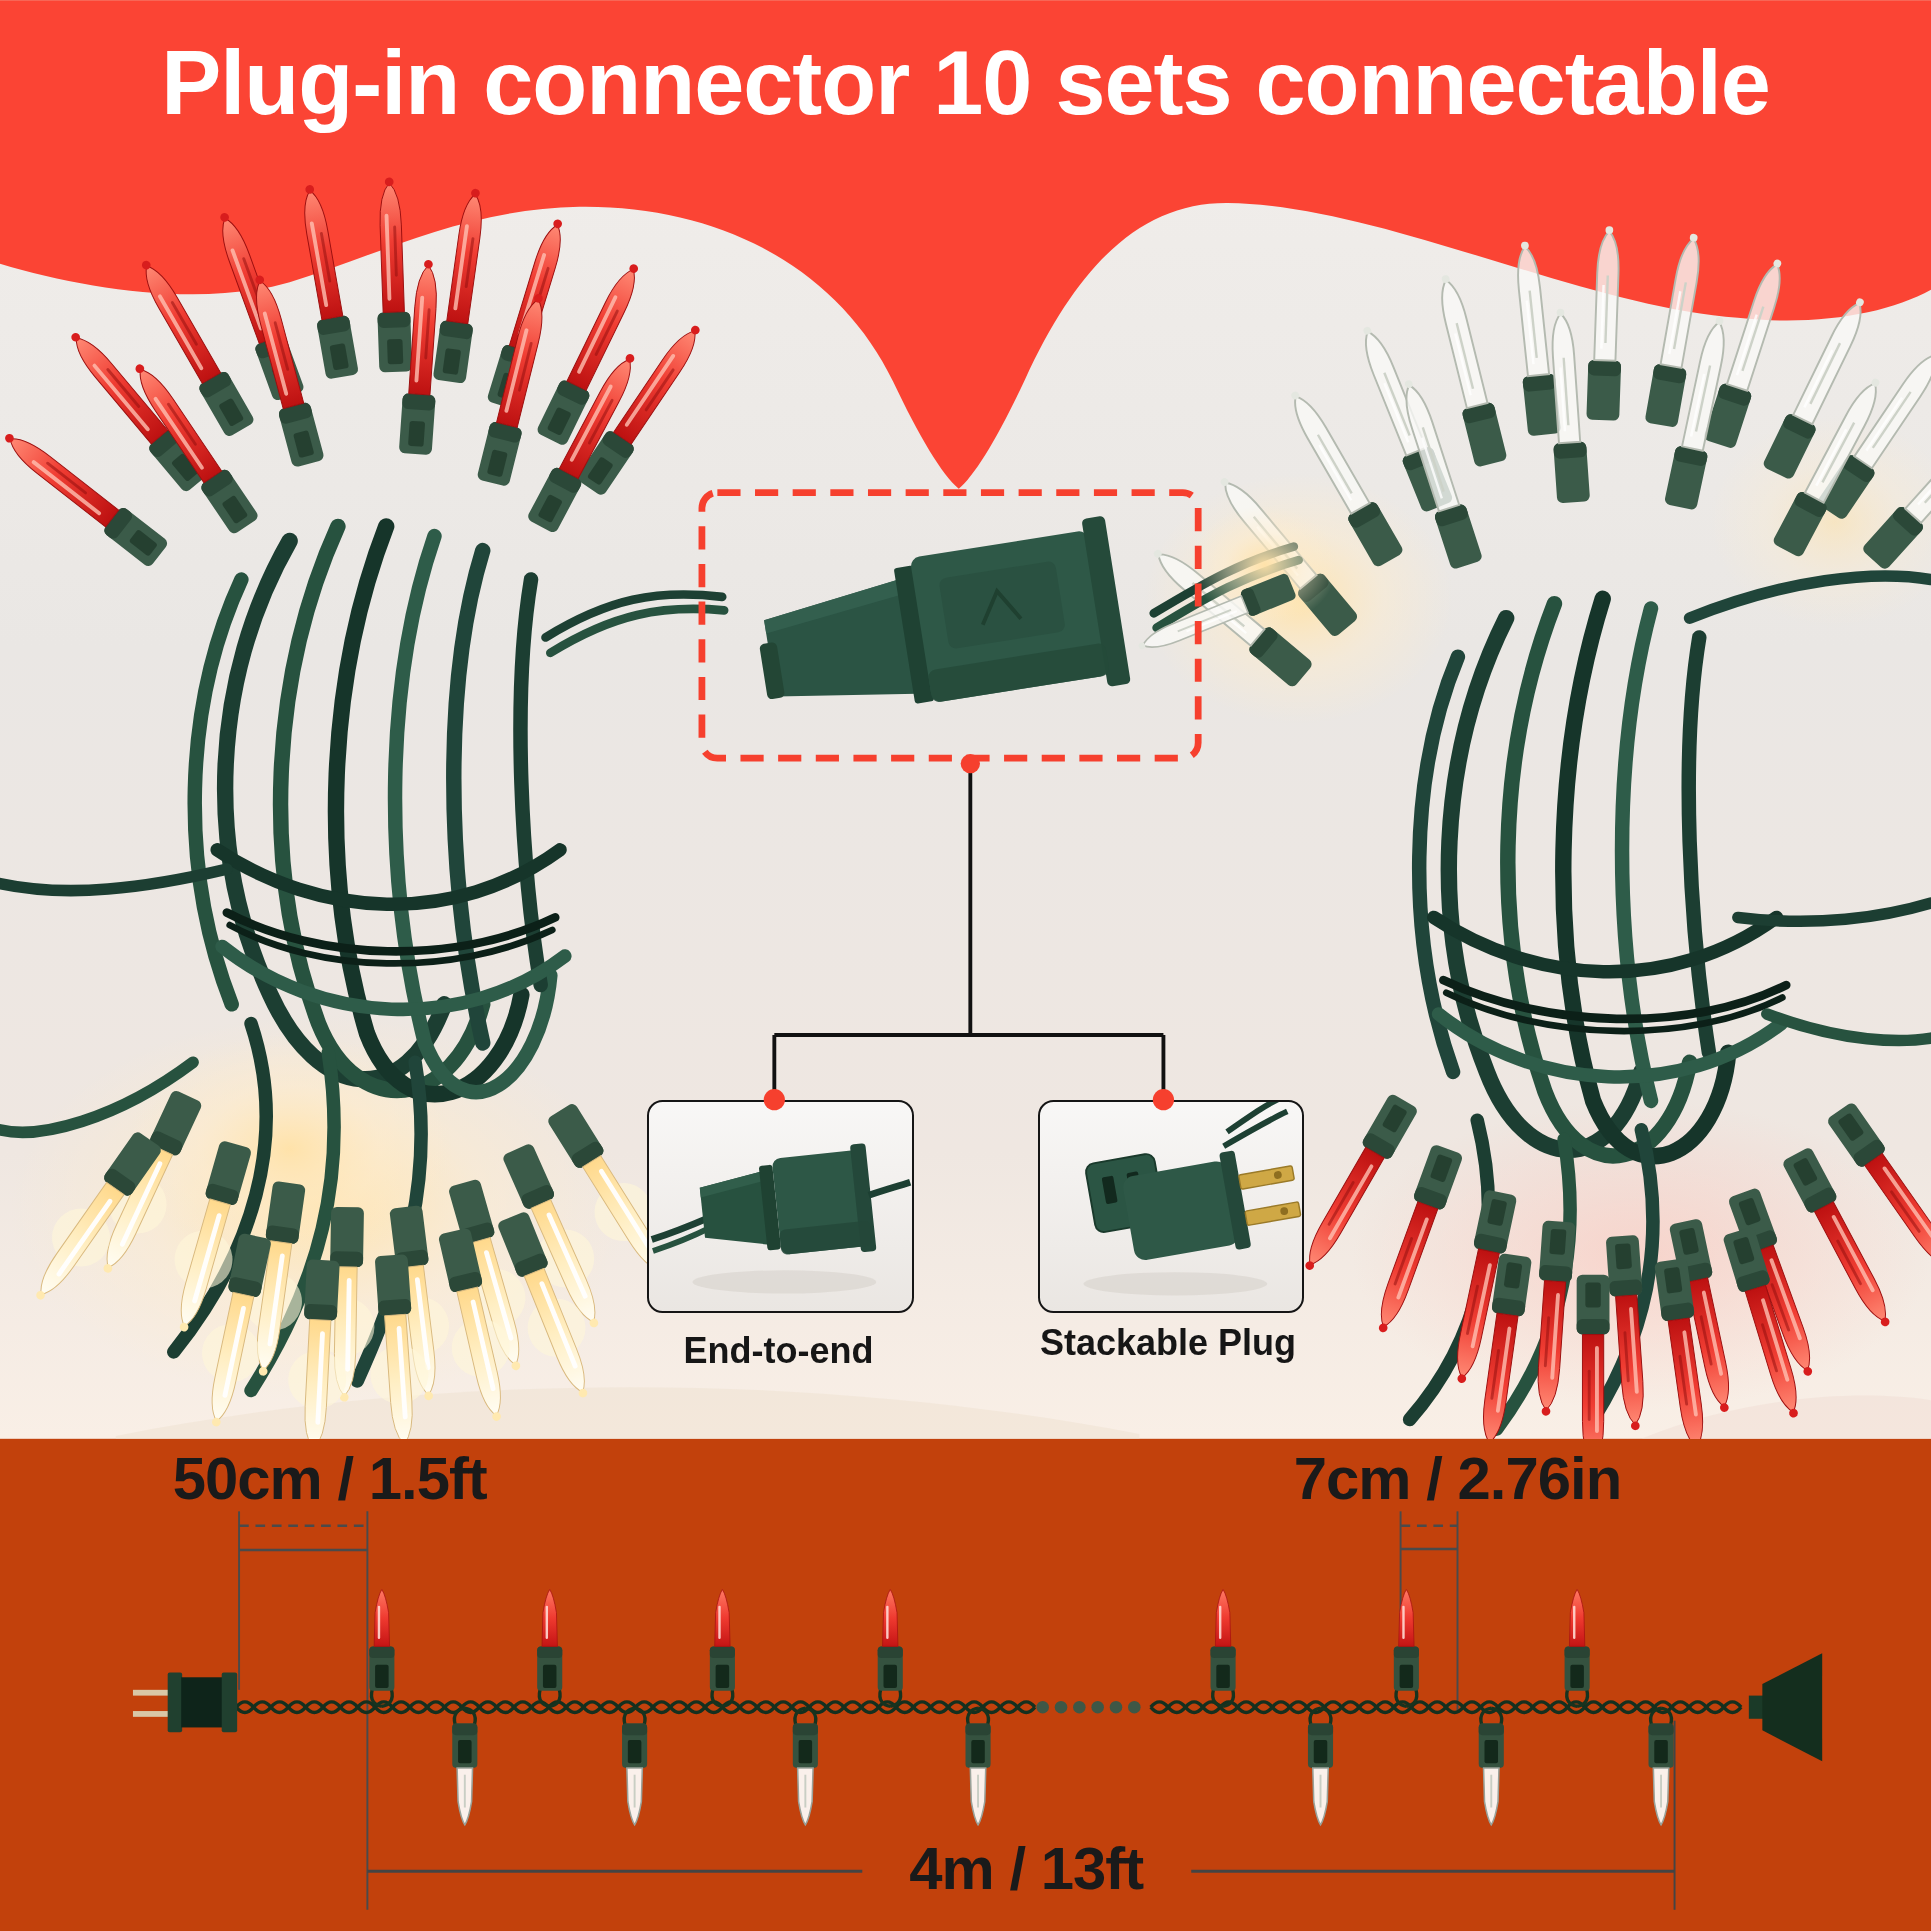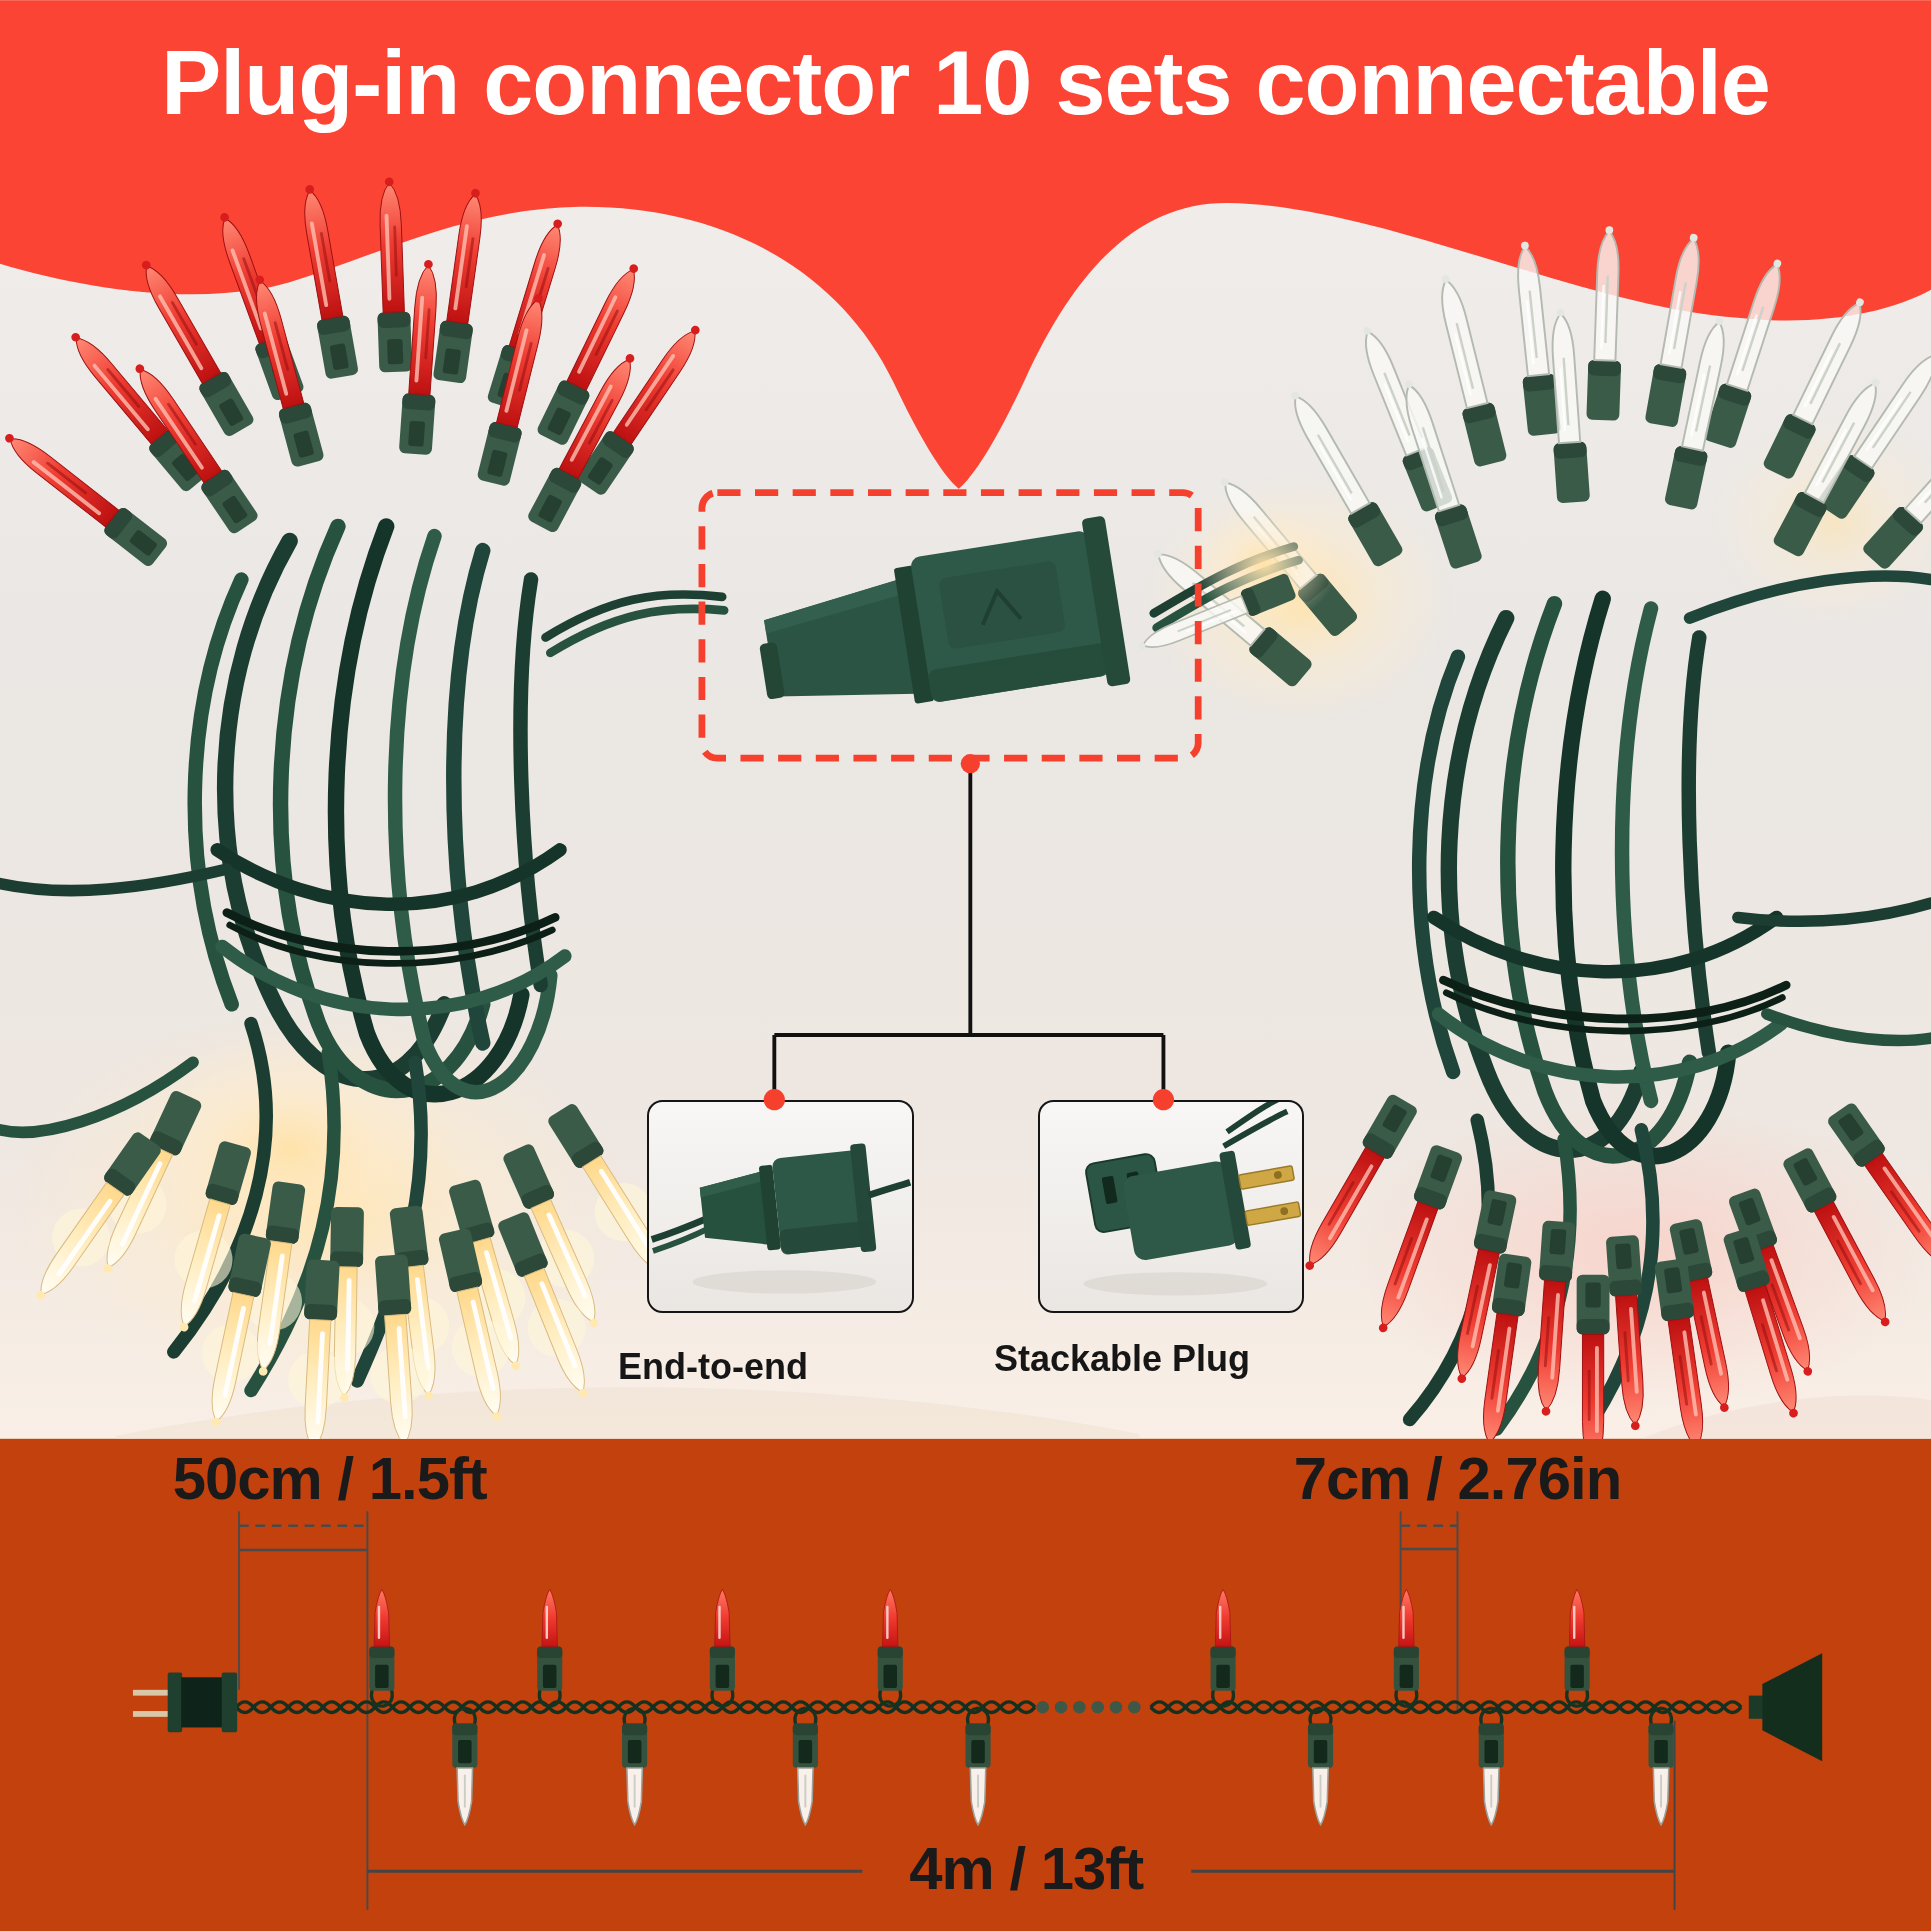--- a/index.html
+++ b/index.html
@@ -8,21 +8,21 @@
   .abs{position:absolute;}
   .banner-title{left:0;top:19.3px;width:1931px;height:129px;display:flex;align-items:center;justify-content:center;
           color:#ffffff;font-size:90px;font-weight:700;letter-spacing:-1px;white-space:nowrap;z-index:4;}
   .scene{left:0;top:0;z-index:1;}
   .callout-lines{left:0;top:0;z-index:6;pointer-events:none;}
   .diagram{left:0;top:1439px;z-index:2;}
   .card{border:2.9px solid #151515;border-radius:15.4px;background:linear-gradient(180deg,#f8f7f6,#eae6e2);
         z-index:5;overflow:hidden;}
   .card-left{left:647px;top:1100px;width:263px;height:209px;}
   .card-right{left:1038px;top:1100px;width:262px;height:209px;}
-  .card-label{z-index:5;font-weight:700;font-size:36px;color:#161616;margin-top:16px;}
+  .card-label{z-index:5;font-weight:700;font-size:36px;color:#161616;text-align:center;}
   .label-left{left:618px;top:1330px;width:321px;}
   .label-right{left:994px;top:1322px;width:348px;}
 </style>
 </head>
 <body>
 
 <div class="canvas">
 
   <svg class="abs scene" width="1931" height="1439" viewBox="0 0 2000 1490">
     <defs>

